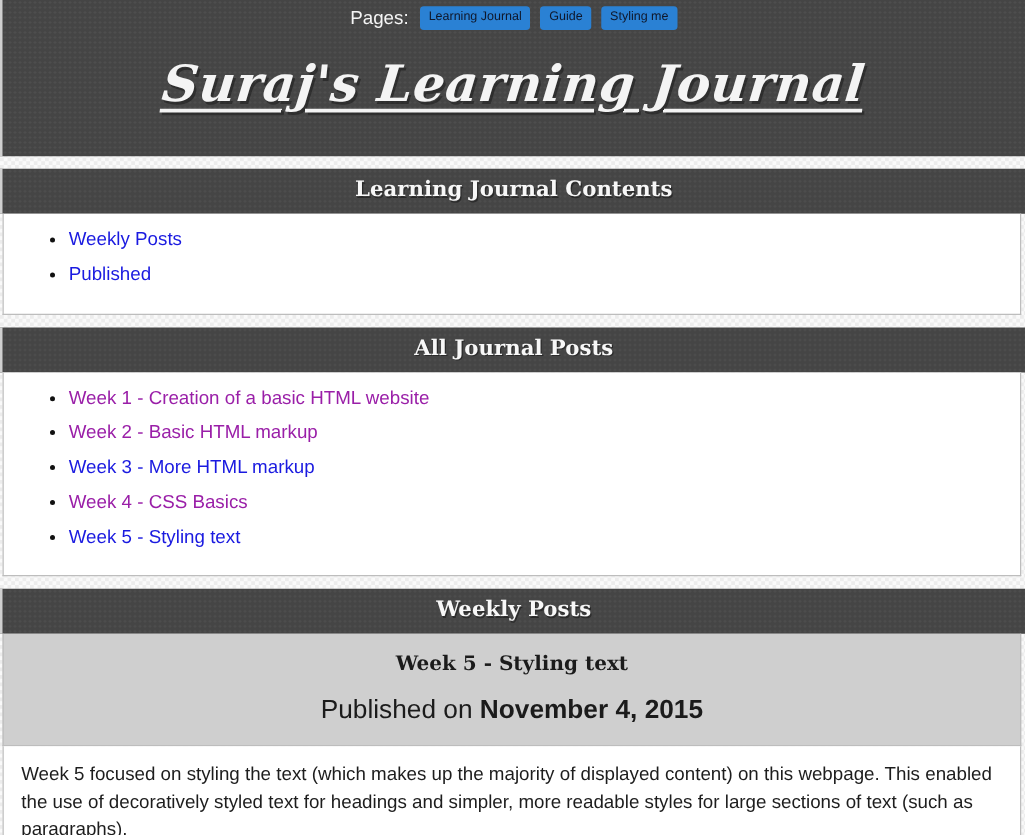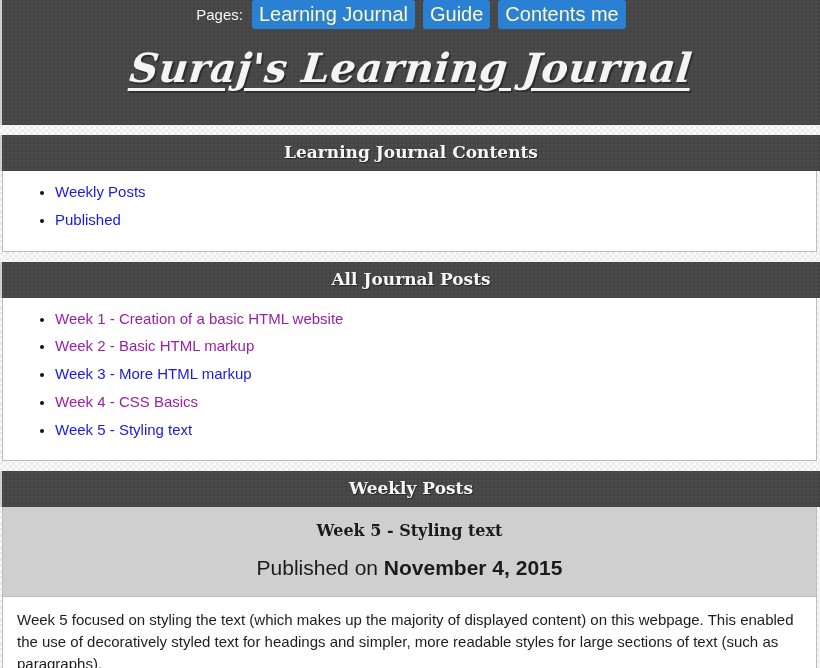--- a/index.html
+++ b/index.html
@@ -49,22 +49,22 @@
   }
   .nav-label {
     font-size: 15px;
     color: #f5f5f5;
     margin-right: 1px;
     font-family: "Liberation Sans", sans-serif;
   }
   .nav-btn {
     display: inline-block;
     background: #2a81d4;
-    color: #fef9c3;
-    font-size: 20px;
+    color: #0f172a;
+    font-size: 10px;
     line-height: 1;
     padding: 4px 7px 5px 7px;
     border-radius: 3px;
     text-decoration: none;
     white-space: nowrap;
     cursor: pointer;
     border: none;
     font-family: "Liberation Sans", sans-serif;
   }
   .site-title-wrap {
@@ -180,21 +180,21 @@
 <body>
 
 <div class="page">
 
   <div class="masthead">
 
     <div class="nav-bar">
       <span class="nav-label">Pages:</span>
       <a class="nav-btn">Learning Journal</a>
       <a class="nav-btn">Guide</a>
-      <a class="nav-btn">Contents me</a>
+      <a class="nav-btn">Styling me</a>
     </div>
 
     <div class="site-title-wrap">
       <h1 class="site-title">Suraj's Learning Journal</h1>
     </div>
 
   </div>
 
   <div class="section">
     <div class="section-head">Learning Journal Contents</div>

